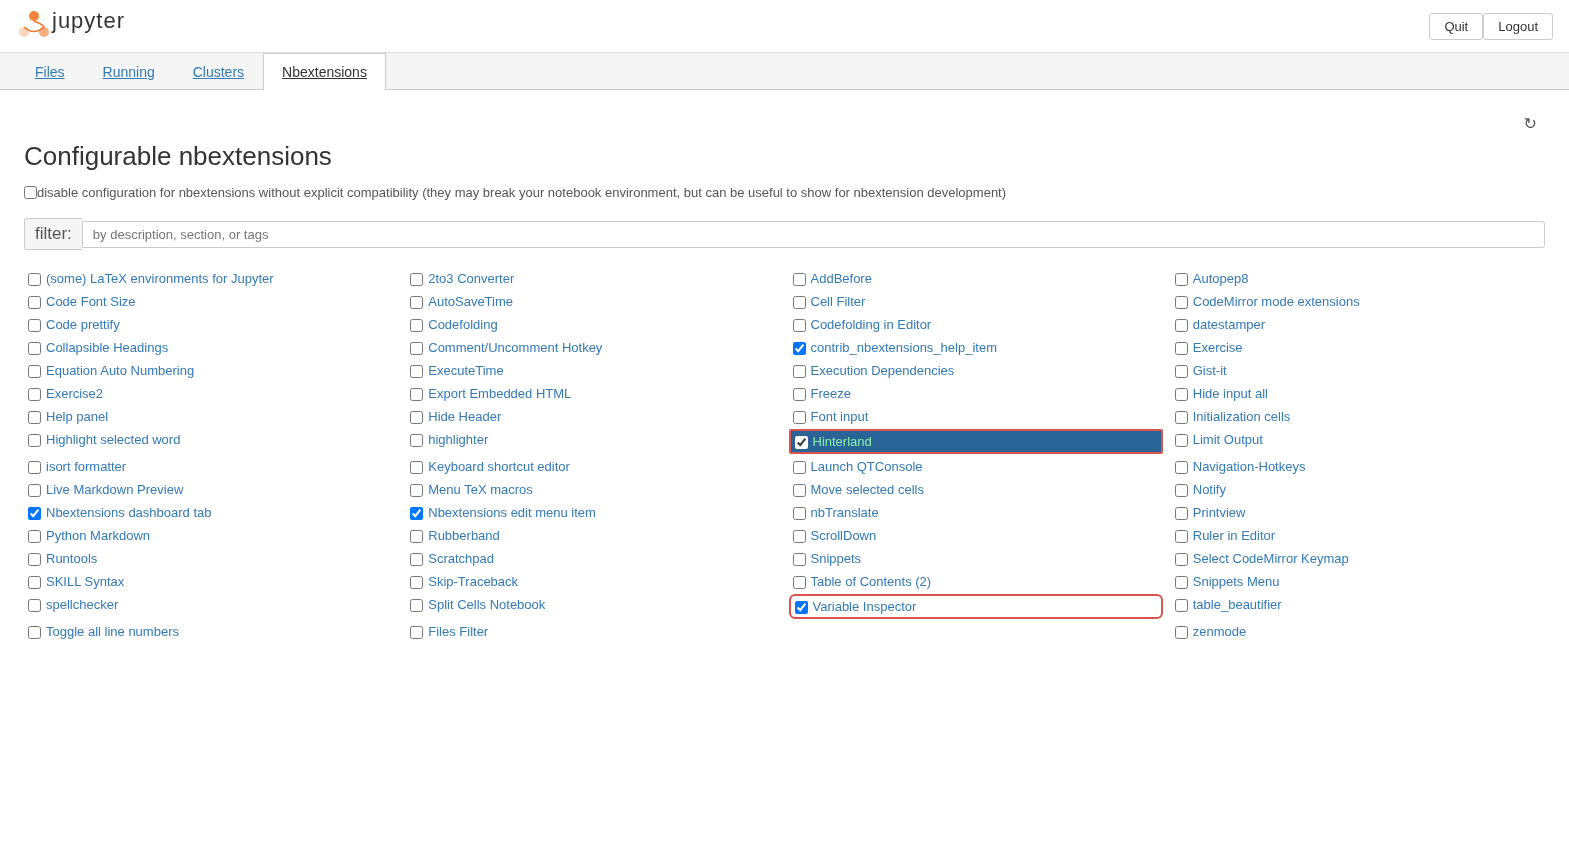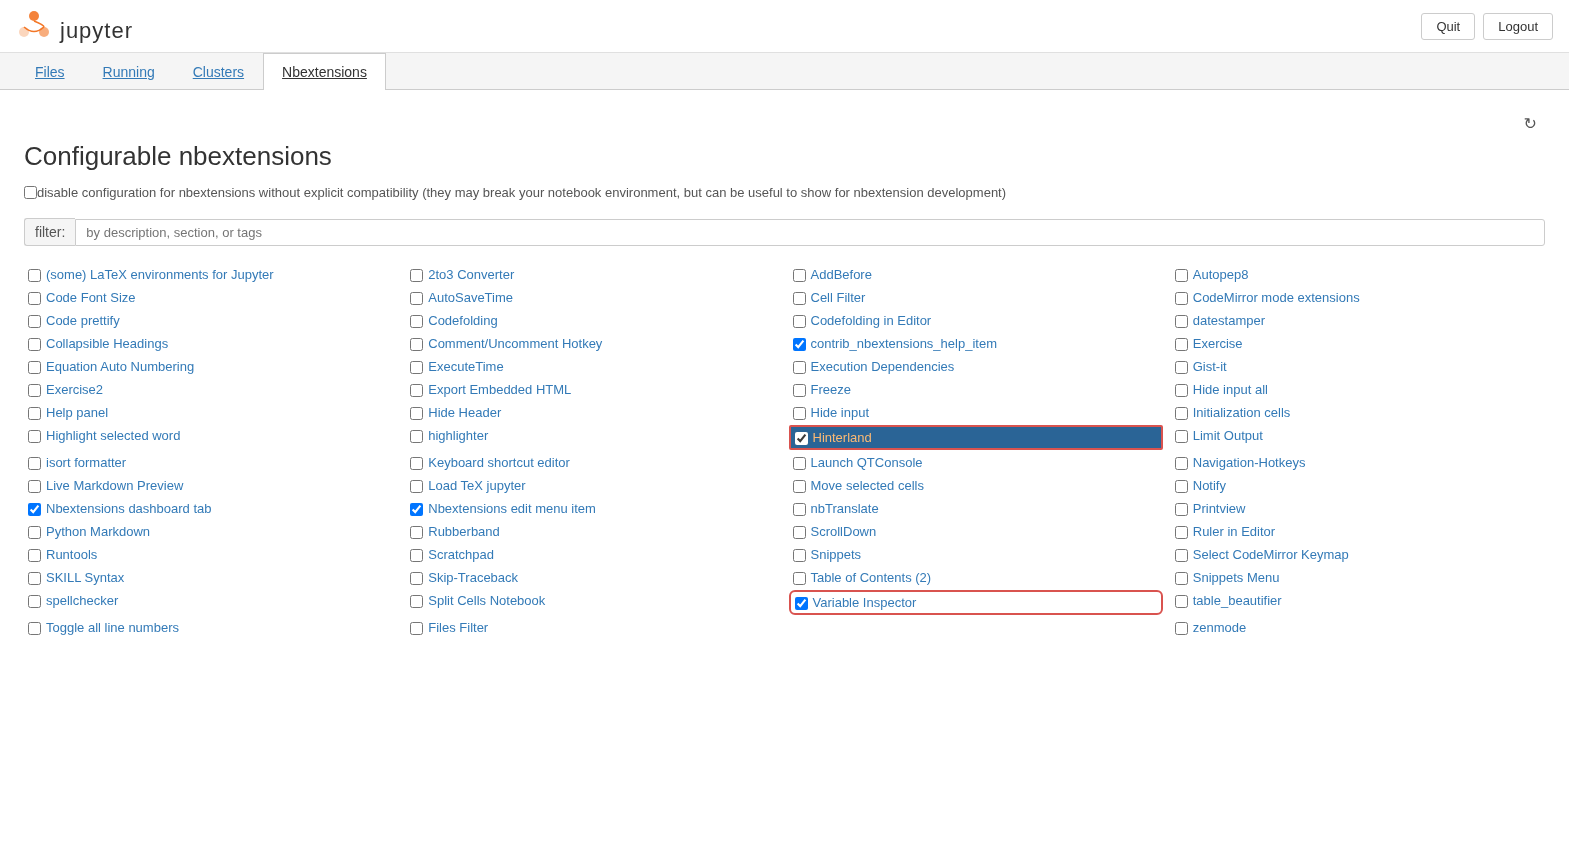--- a/index.html
+++ b/index.html
@@ -1,39 +1,39 @@
 <!DOCTYPE html>
 <html><head>
   <meta charset="utf-8">
   <style>
     * { box-sizing: border-box; margin: 0; padding: 0; }
     body { font-family: 'Helvetica Neue', Arial, sans-serif; font-size: 14px; color: #333; background: #fff; }
     
     
     .header { display: flex; align-items: center; justify-content: space-between; padding: 8px 16px; border-bottom: 1px solid #e0e0e0; background: #fff; }
-    .logo-area { display: flex; align-items: flex-end; gap: 8px; }
+    .logo-area { display: flex; align-items: flex-start; }
     .logo-icon { width: 36px; height: 36px; }
     .logo-text { font-size: 22px; font-weight: 300; color: #333; letter-spacing: 1px; }
-    .header-buttons { display: flex; gap: 8px; }
+    .header-buttons { display: flex; }
     .header-btn { padding: 5px 14px; border: 1px solid #ccc; background: #fff; border-radius: 3px; cursor: pointer; font-size: 13px; color: #333; }
 
     
     .tabs { display: flex; border-bottom: 1px solid #ccc; padding: 0 16px; margin-top: 0; background: #f5f5f5; }
     .tab { padding: 10px 18px; cursor: pointer; font-size: 14px; color: #337ab7; border: 1px solid transparent; border-bottom: none; margin-bottom: -1px; background: transparent; text-decoration: underline; }
     .tab.active { background: #fff; border-color: #ccc; border-bottom-color: #fff; color: #333; }
 
     
     .content { padding: 20px 24px; }
     .page-title { font-size: 26px; font-weight: 300; margin-bottom: 12px; color: #333; }
     
     .disable-row { display: flex; align-items: flex-start; margin-bottom: 16px; font-size: 13px; color: #555; line-height: 1.4; }
     .disable-row input[type=checkbox] { margin-top: 2px; flex-shrink: 0; }
 
     .filter-row { display: flex; align-items: center; margin-bottom: 18px; }
-    .filter-label { padding: 5px 10px; background: #f5f5f5; border: 1px solid #ccc; border-right: none; font-size: 14px; color: #555; border-radius: 3px 0 0 3px; }
+    .filter-label { padding: 5px 10px; background: #f5f5f5; border: 1px solid #ccc; border-right: none; font-size: 17px; color: #555; border-radius: 3px 0 0 3px; }
     .filter-input { flex: 1; padding: 5px 10px; border: 1px solid #ccc; font-size: 13px; color: #999; border-radius: 0 3px 3px 0; outline: none; }
 
     
     .extensions-grid { display: grid; grid-template-columns: repeat(4, 1fr); gap: 2px 8px; }
     .ext-item { display: flex; align-items: flex-start; gap: 5px; padding: 3px 4px; cursor: pointer; border-radius: 2px; }
     .ext-checkbox { flex-shrink: 0; margin-top: 2px; }
     .ext-link { color: #337ab7; text-decoration: none; font-size: 13px; }
 
     .refresh-btn { float: right; background: none; border: none; cursor: pointer; font-size: 16px; color: #555; padding: 4px 8px; }
 
@@ -182,37 +182,37 @@
       <div class="ext-item">
         <input type="checkbox" class="ext-checkbox" style="">
         <a href="#" class="ext-link">Help panel</a>
       </div>
       <div class="ext-item">
         <input type="checkbox" class="ext-checkbox" style="">
         <a href="#" class="ext-link">Hide Header</a>
       </div>
       <div class="ext-item">
         <input type="checkbox" class="ext-checkbox" style="">
-        <a href="#" class="ext-link">Hide input</a>
+        <a href="#" class="ext-link">Font input</a>
       </div>
       <div class="ext-item">
         <input type="checkbox" class="ext-checkbox" style="">
         <a href="#" class="ext-link">Initialization cells</a>
       </div>
       <div class="ext-item">
         <input type="checkbox" class="ext-checkbox" style="">
         <a href="#" class="ext-link">Highlight selected word</a>
       </div>
       <div class="ext-item">
         <input type="checkbox" class="ext-checkbox" style="">
         <a href="#" class="ext-link">highlighter</a>
       </div>
       <div class="ext-item" style="background: rgb(42, 100, 150); border: 2px solid rgb(217, 83, 79); border-radius: 2px; color: rgb(255, 255, 255);">
         <input type="checkbox" class="ext-checkbox" checked="" style="accent-color: rgb(255, 255, 255);">
-        <a href="#" class="ext-link" style="color: #fdba74;">Hinterland</a>
+        <a href="#" class="ext-link" style="color: #86efac;">Hinterland</a>
       </div>
       <div class="ext-item">
         <input type="checkbox" class="ext-checkbox" style="">
         <a href="#" class="ext-link">Limit Output</a>
       </div>
       <div class="ext-item">
         <input type="checkbox" class="ext-checkbox" style="">
         <a href="#" class="ext-link">isort formatter</a>
       </div>
       <div class="ext-item">
@@ -226,21 +226,21 @@
       <div class="ext-item">
         <input type="checkbox" class="ext-checkbox" style="">
         <a href="#" class="ext-link">Navigation-Hotkeys</a>
       </div>
       <div class="ext-item">
         <input type="checkbox" class="ext-checkbox" style="">
         <a href="#" class="ext-link">Live Markdown Preview</a>
       </div>
       <div class="ext-item">
         <input type="checkbox" class="ext-checkbox" style="">
-        <a href="#" class="ext-link">Load TeX jupyter</a>
+        <a href="#" class="ext-link">Menu TeX macros</a>
       </div>
       <div class="ext-item">
         <input type="checkbox" class="ext-checkbox" style="">
         <a href="#" class="ext-link">Move selected cells</a>
       </div>
       <div class="ext-item">
         <input type="checkbox" class="ext-checkbox" style="">
         <a href="#" class="ext-link">Notify</a>
       </div>
       <div class="ext-item">

